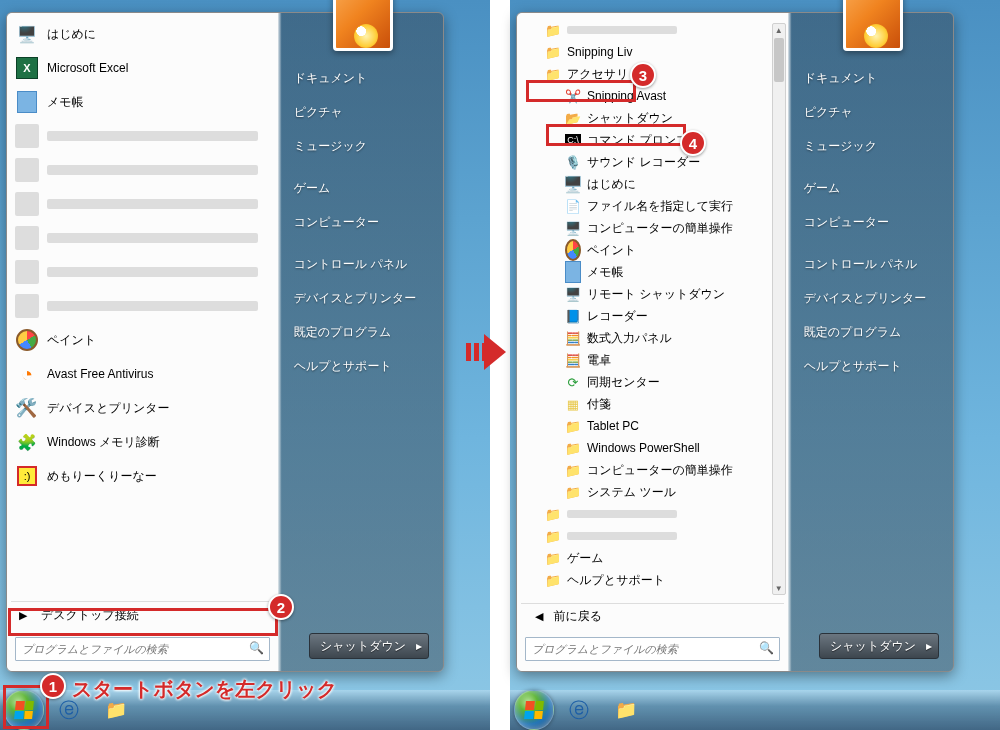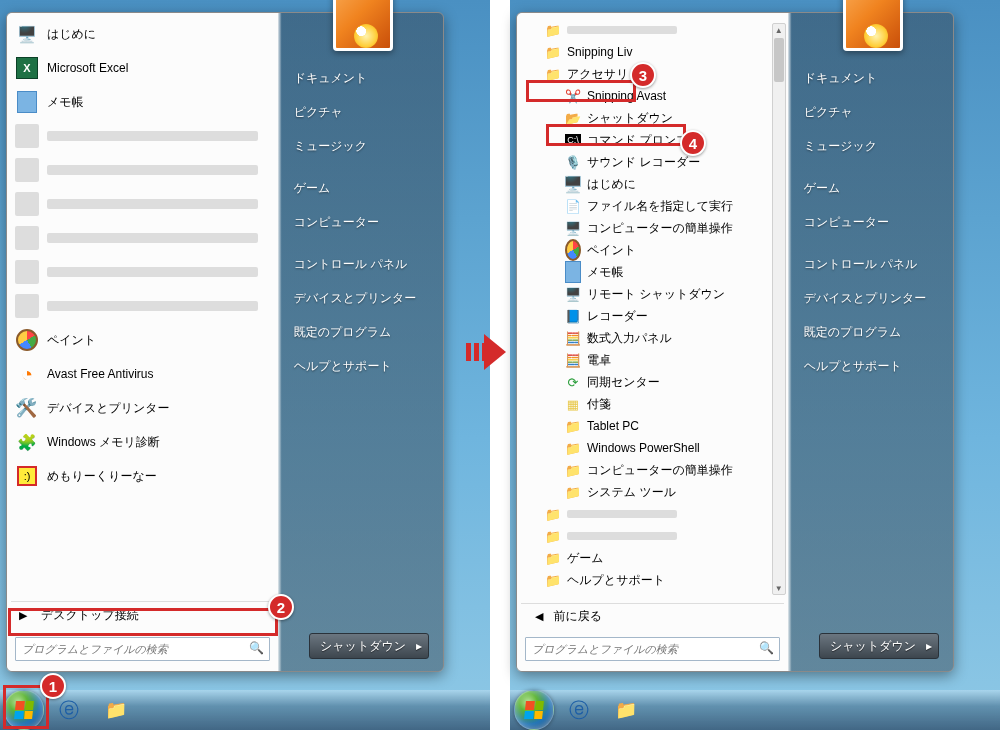--- a/index.html
+++ b/index.html
@@ -187,20 +187,21 @@
     <div class="tb-btn">
         <span class="ico-ie">ⓔ</span>
       </div>
     <div class="tb-btn">
         <span class="ico-folder">📁</span>
       </div>
   </div>
 
   <div class="hl-box" style="left:3px; top:685px; width:46px; height:44px;"></div>
   <div class="badge" style="left:40px; top:673px;">1</div>
+  <div class="ann-text" style="left:72px; top:676px;">スタートボタンを左クリック</div>
   <div class="hl-box" style="left:8px; top:608px; width:270px; height:28px;"></div>
   <div class="badge" style="left:268px; top:594px;">2</div>
 </div>
 
 <div class="big-arrow">
   <div class="bars">
       <span></span>
       <span></span>
       <span></span>
     </div>

